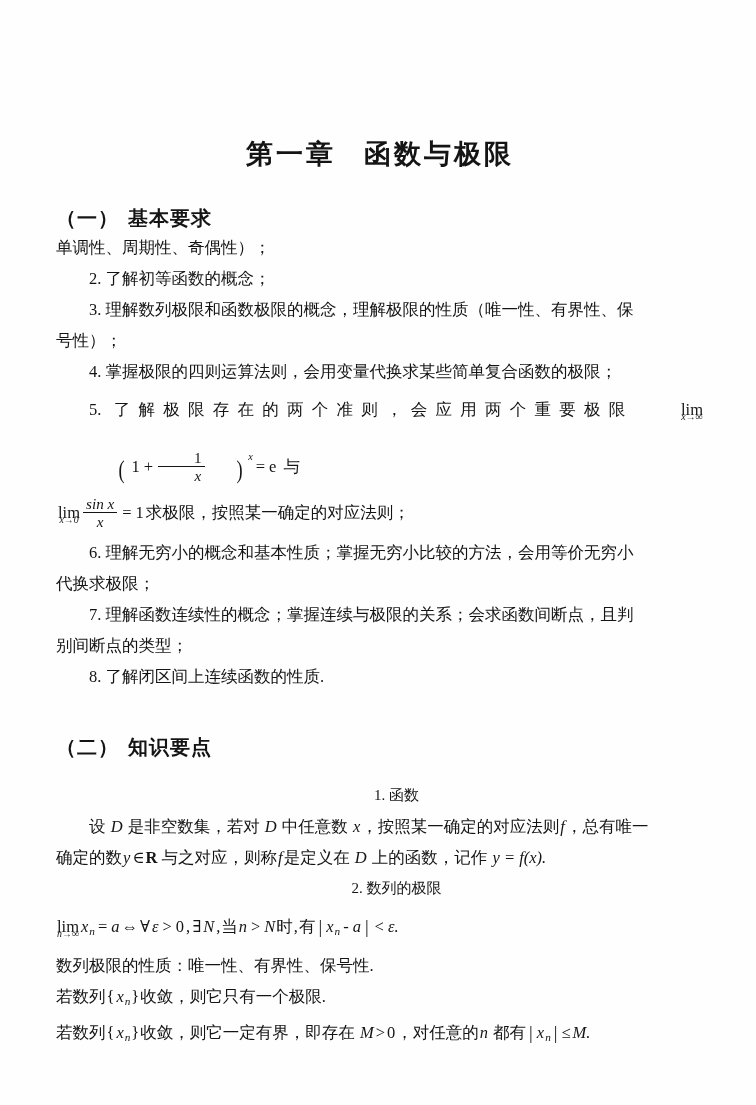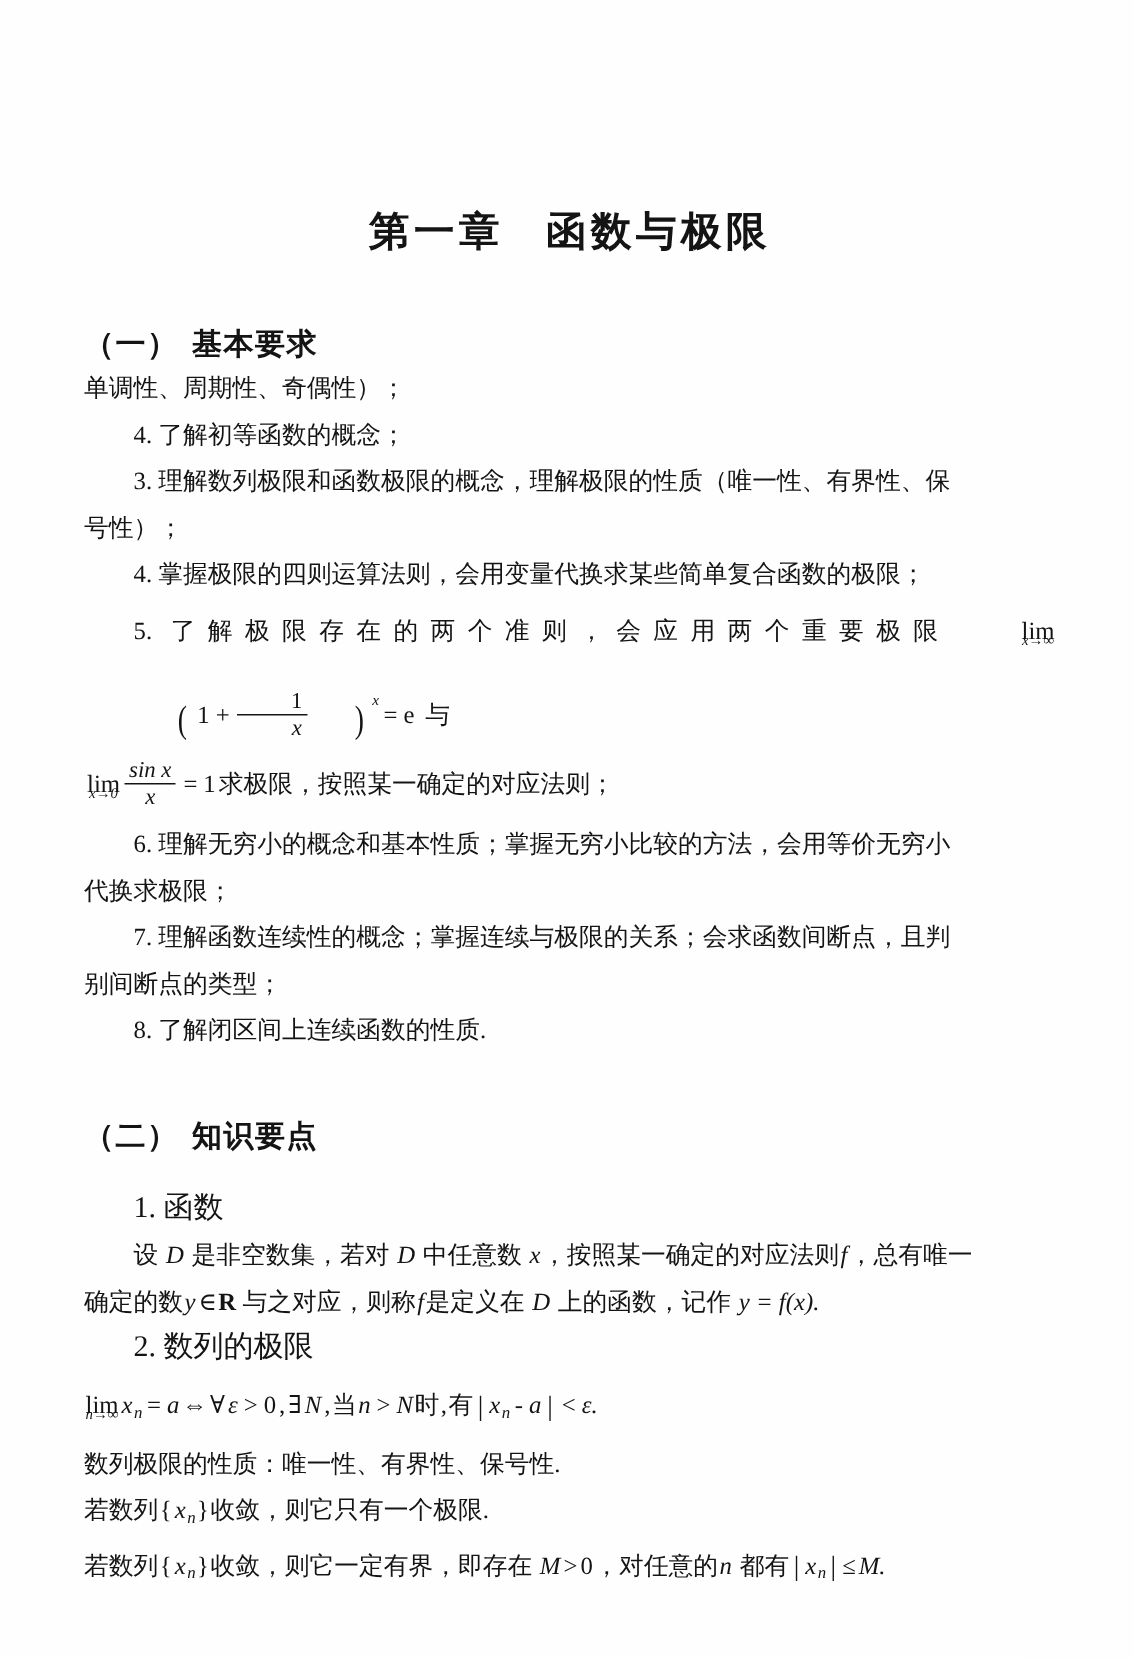--- a/index.html
+++ b/index.html
@@ -35,40 +35,41 @@
   }
   .chapter-title .gap { display: inline-block; width: 28px; }
 
   
   .section-head {
     font-size: 20px;
     font-weight: bold;
     letter-spacing: 1px;
     font-family: "DejaVu Serif", "Liberation Serif", serif;
   }
-  .sec-a { margin-top: 44px; }
+  .sec-a { margin-top: 33px; }
   .sec-b { margin-top: 42px; }
   .section-head .gap { display: inline-block; width: 9px; }
 
   
   .para {
     font-size: 16.5px;
     line-height: 31px;
     text-align: justify;
     text-justify: inter-ideograph;
     margin: 0;
   }
   .indent { text-indent: 33px; }
   .first-req { margin-top: 21px; }
   .tight { margin-top: 0; }
   .subhead {
-    font-size: 20px;
+    font-size: 15px;
     line-height: 31px;
     margin: 0;
     text-indent: 33px;
+    text-align: center;
   }
   .kp-first { margin-top: 19px; }
 
   
   .m {
     font-family: "Liberation Serif", "DejaVu Serif", serif;
     font-style: italic;
     padding: 0 1px;
   }
   .mu {
@@ -166,21 +167,21 @@
     <div class="chapter-title">
       <span>第一章</span><span class="gap"></span><span>函数与极限</span>
     </div>
 
     <div class="section-head sec-a">
       <span>（一）</span><span class="gap"></span><span>基本要求</span>
     </div>
 
     <p class="para tight">单调性、周期性、奇偶性）；</p>
 
-    <p class="para indent tight">4. 了解初等函数的概念；</p>
+    <p class="para indent tight">2. 了解初等函数的概念；</p>
 
     <p class="para indent tight">3. 理解数列极限和函数极限的概念，理解极限的性质（唯一性、有界性、保</p>
     <p class="para tight">号性）；</p>
 
     <p class="para indent tight">4. 掌握极限的四则运算法则，会用变量代换求某些简单复合函数的极限；</p>
 
     <p class="para indent tight tallfrac-line">
       <span>5. 了解极限存在的两个准则，会应用两个重要极限</span>
       <span class="m"><span class="lim"><span class="lim-top">lim</span><span class="lim-bot">x→∞</span></span><span class="powgrp"><span class="bigpar">(</span><span class="mu">1</span><span class="op">+</span><span class="frac"><span class="num mu">1</span><span class="den m">x</span></span><span class="bigpar">)</span><span class="expo">x</span></span><span class="op">=</span><span class="mu">e</span></span>
       <span class="mu">与</span>

